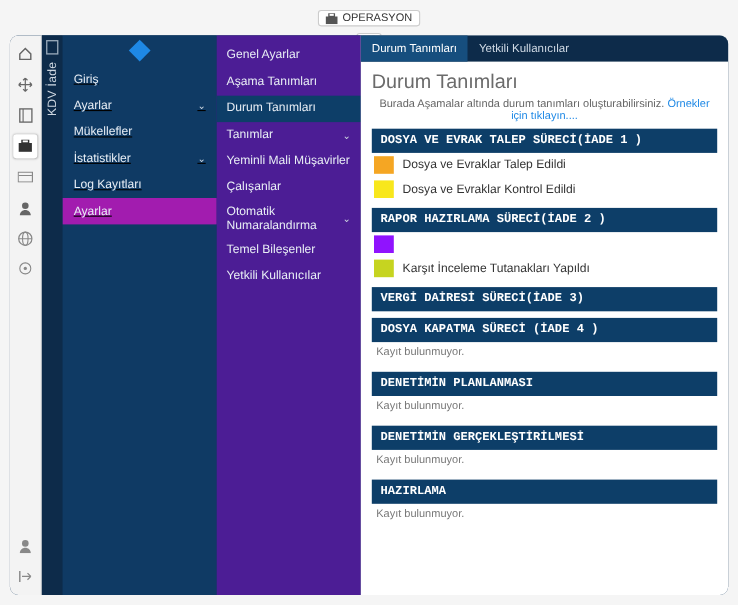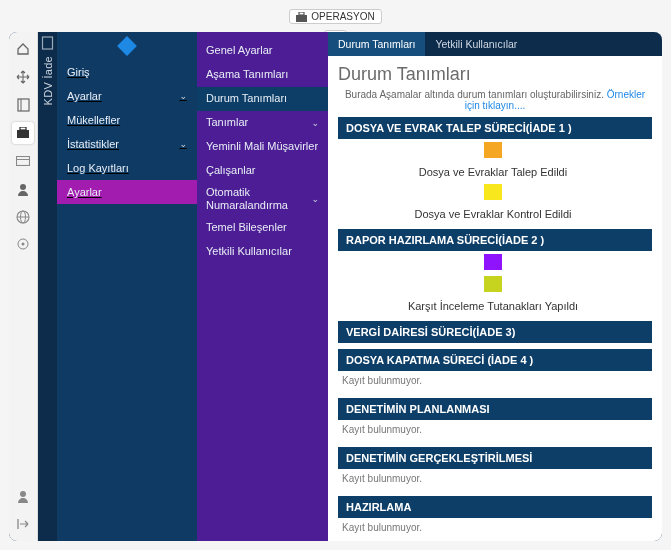--- a/index.html
+++ b/index.html
@@ -24,22 +24,22 @@
 .nav2 .item { min-height:24px; display:flex; align-items:center; padding:3px 9px; color:#e8eef5; font-size:11px; justify-content:space-between; line-height:1.2; }
 .nav2 .item.active { background:#0d3e68; }
 .main { flex:1; background:#fff; display:flex; flex-direction:column; overflow:hidden; }
 .tabs { height:24px; background:#0d2b4a; display:flex; }
 .tabs .tab { padding:0 10px; display:flex; align-items:center; color:#cfd9e4; font-size:10.5px; }
 .tabs .tab.active { background:#164e7e; color:#fff; }
 .content { flex:1; overflow-y:auto; padding:8px 10px 10px 10px; }
 .content h1 { font-size:18px; color:#6b6b6b; font-weight:400; margin-bottom:4px; }
 .intro { font-size:10px; color:#666; margin-bottom:6px;text-align:center; }
 .intro a { color:#1e88e5; text-decoration:none; }
-.section-h { background:#0d3e68; color:#fff; font-size:11px; font-weight:bold; padding:5px 8px; margin-top:6px; }
-.row { display:flex; align-items:center; gap:8px; padding:3px 6px 3px 2px;flex-direction:column; }
+.section-h { background:#0d3e68; color:#fff; font-size:11px; font-weight:bold; padding:5px 8px; margin-top:6px;font-family:Liberation Mono, monospace; }
+.row { display:flex; align-items:center; gap:8px; padding:3px 6px 3px 2px; }
 .swatch { width:18px; height:16px; flex-shrink:0; }
 .row span { font-size:11px; color:#333; }
 .empty { font-size:10px; color:#777; padding:4px 4px 6px 4px; }
 .chev { font-size:9px; color:#cdd6e0; }
 .logo-diamond { width:14px; height:14px; background:#1e88e5; transform:rotate(45deg); }
 svg { display:block; }
 </style>
 </head>
 <body>
 

